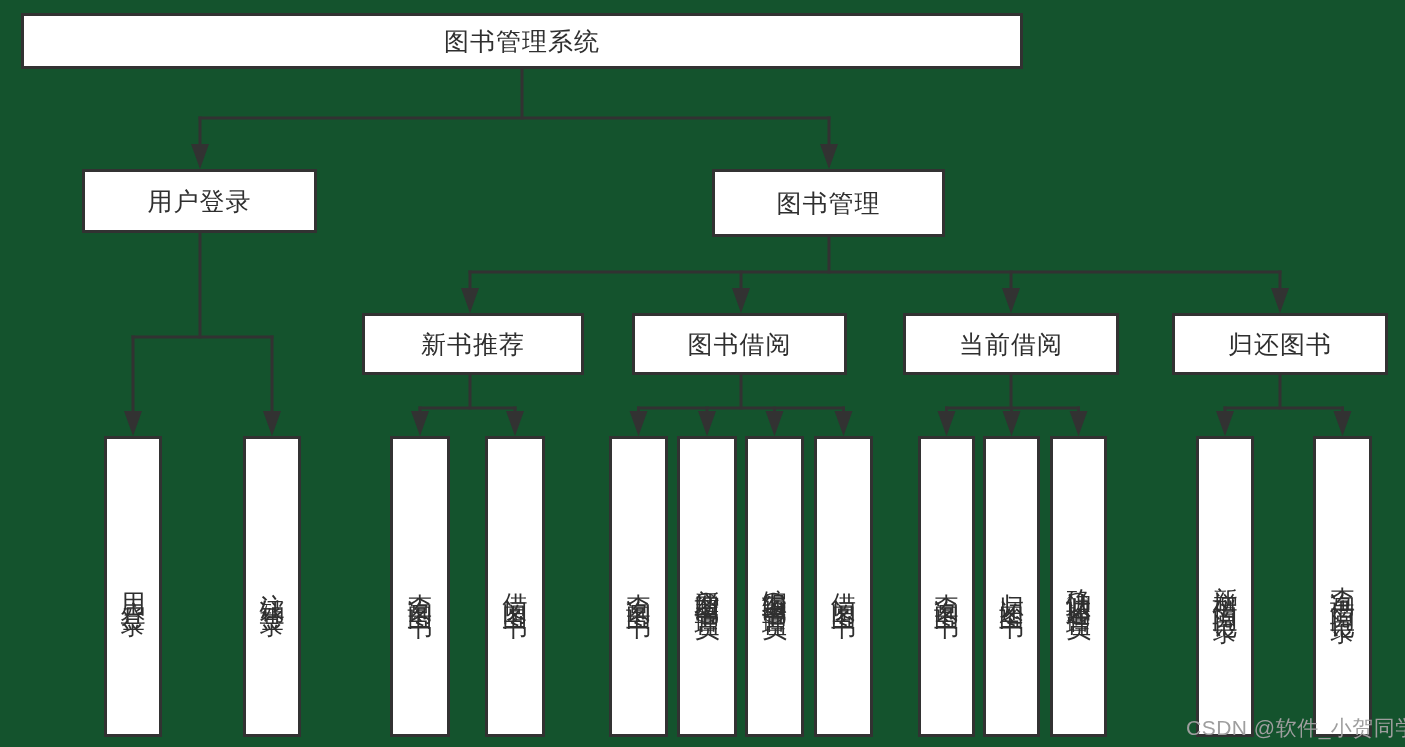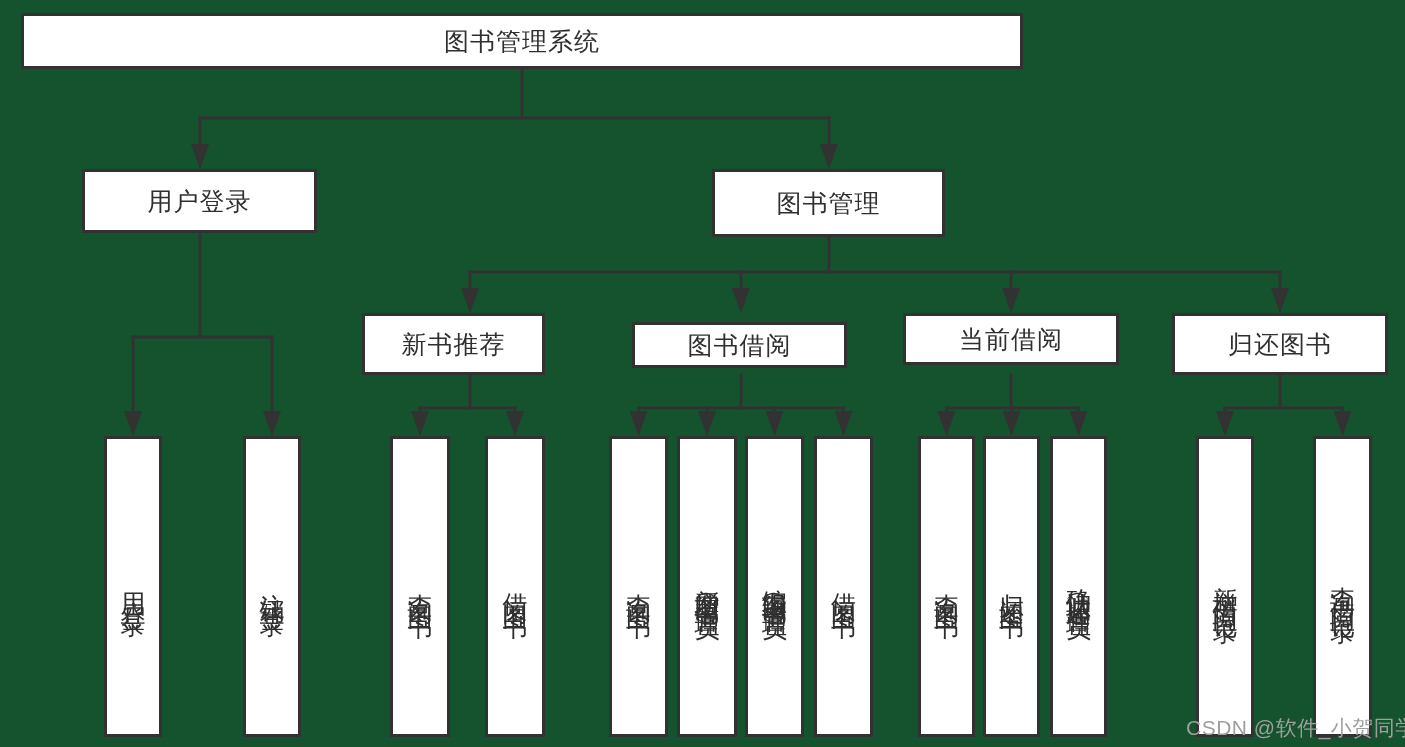--- a/index.html
+++ b/index.html
@@ -102,27 +102,27 @@
     <span>图书管理系统</span>
   </div>
 
   <div class="box hbox" style="left:82px;top:169px;width:235px;height:64px">
     <span>用户登录</span>
   </div>
   <div class="box hbox" style="left:712px;top:169px;width:233px;height:68px">
     <span>图书管理</span>
   </div>
 
-  <div class="box hbox" style="left:362px;top:313px;width:183px;height:62px">
+  <div class="box hbox" style="left:362px;top:313px;width:222px;height:62px">
     <span>新书推荐</span>
   </div>
-  <div class="box hbox" style="left:632px;top:322px;width:215px;height:46px">
+  <div class="box hbox" style="left:632px;top:313px;width:215px;height:62px">
     <span>图书借阅</span>
   </div>
-  <div class="box hbox" style="left:903px;top:313px;width:216px;height:52px">
+  <div class="box hbox" style="left:903px;top:313px;width:216px;height:62px">
     <span>当前借阅</span>
   </div>
   <div class="box hbox" style="left:1172px;top:313px;width:216px;height:62px">
     <span>归还图书</span>
   </div>
 
   <div class="box vbox" style="left:104px;width:58px">
     <span class="vtext">用户登录</span>
   </div>
   <div class="box vbox" style="left:243px;width:58px">

